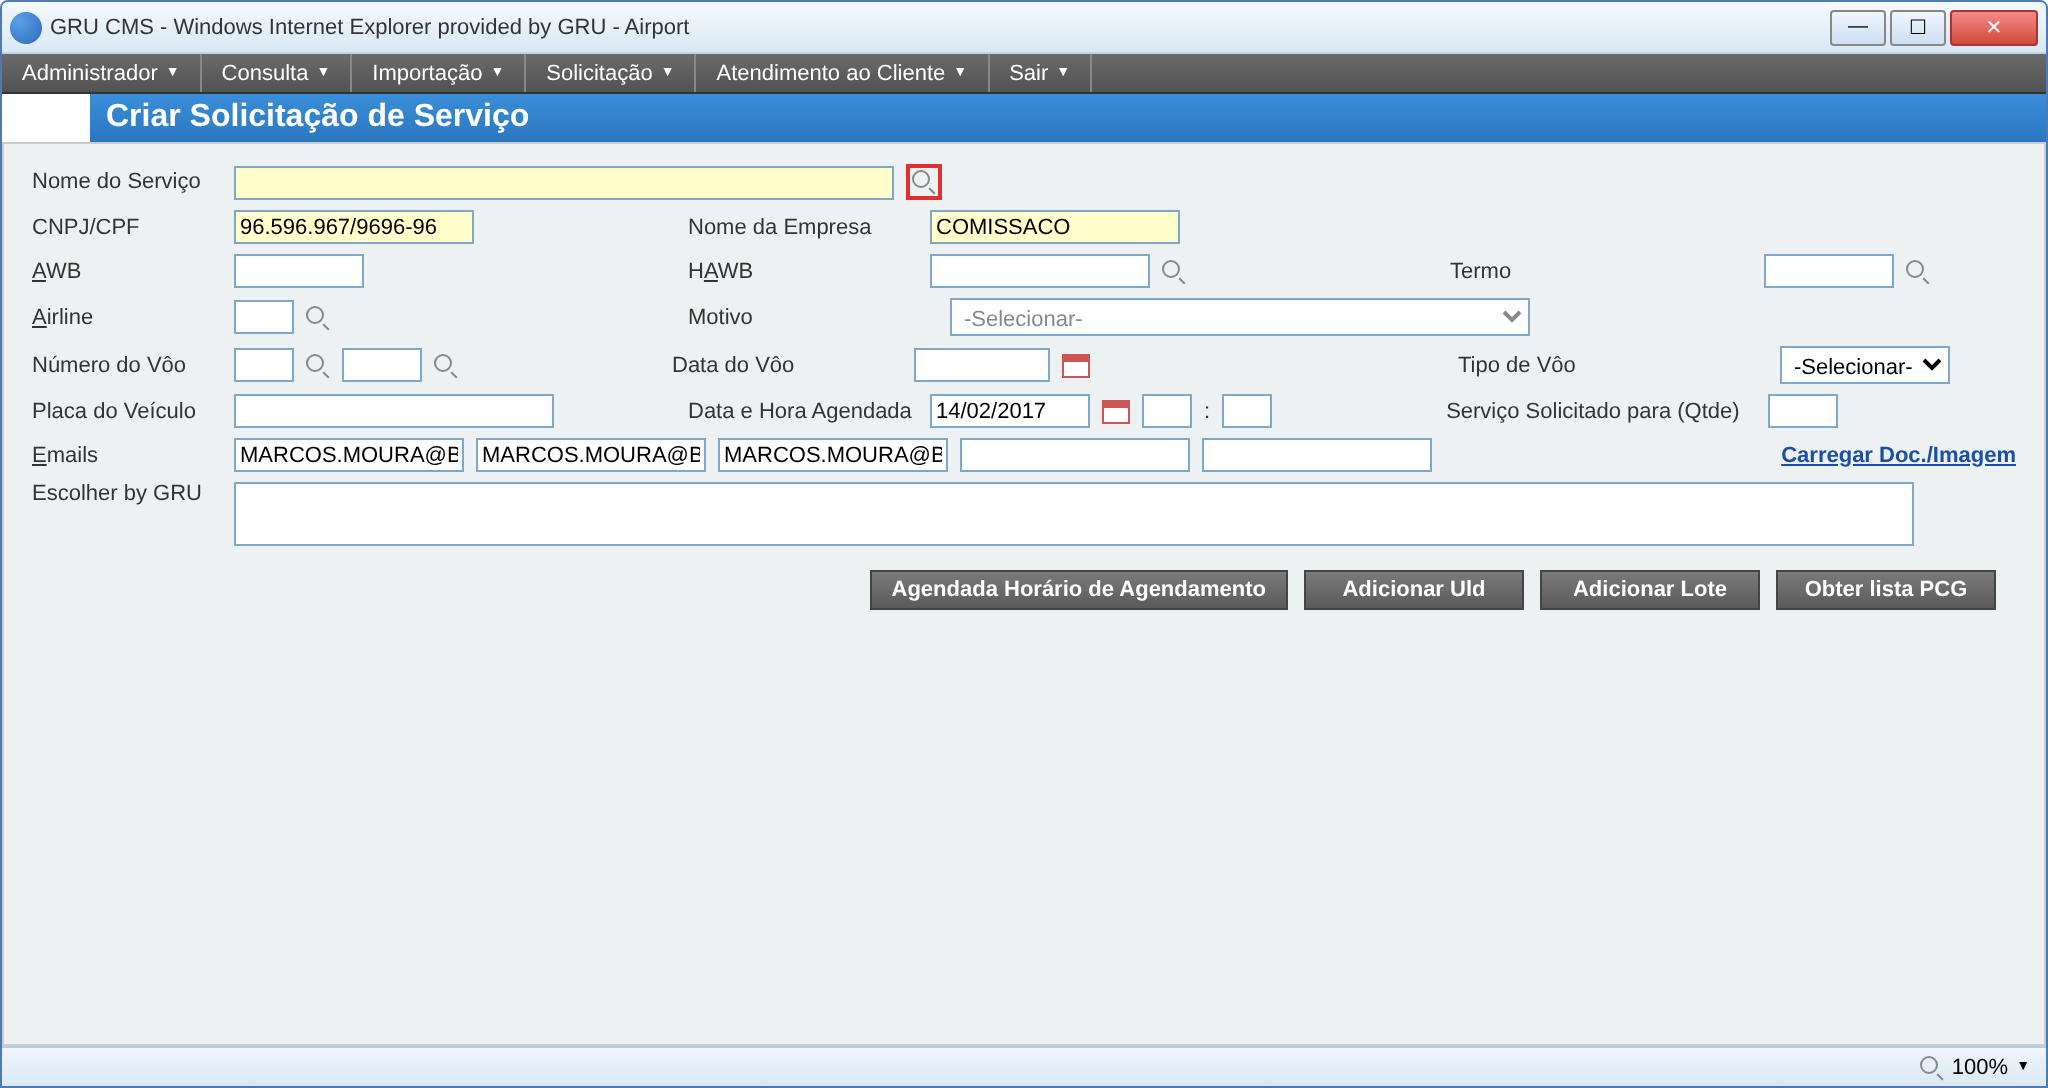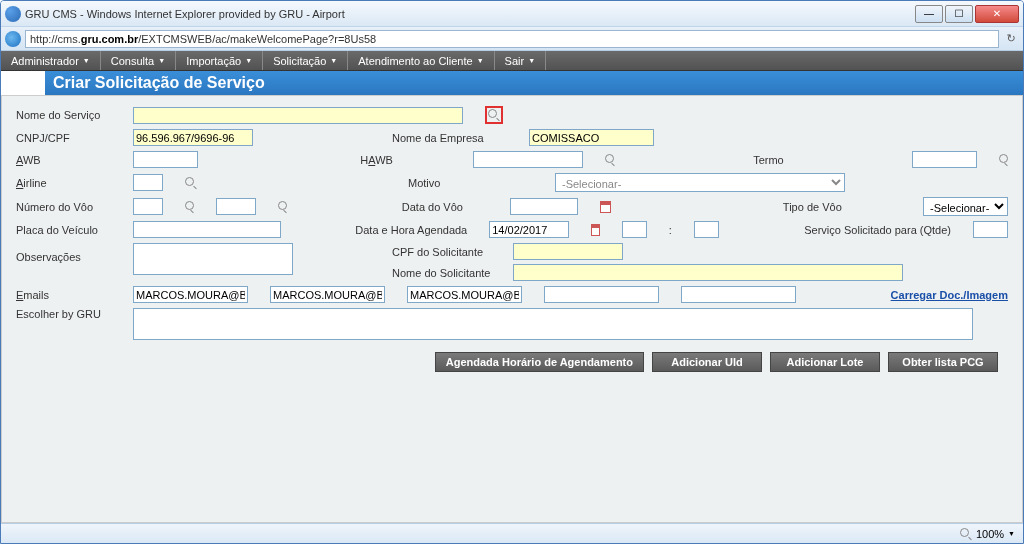--- a/index.html
+++ b/index.html
@@ -38,21 +38,21 @@
   select { height:19px;margin-left:10px;}
   textarea { resize:none;}
   .yellow { background:#ffffcc !important;}
   .search-icon { display:inline-block; width:12px; height:12px; position:relative; cursor:pointer;}
   .search-icon::before { content:''; position:absolute; width:7px; height:7px; border:1px solid #888; border-radius:50%; top:0; left:0;}
   .search-icon::after { content:''; position:absolute; width:4px; height:1px; background:#888; transform:rotate(45deg); bottom:1px; right:0;}
   .cal-icon { display:inline-block; width:14px; height:12px; background:#fff; border:1px solid #c55; position:relative; cursor:pointer;}
   .cal-icon::before { content:''; position:absolute; top:0; left:0; right:0; height:3px; background:#c55;}
   .red-box { border: 2px solid #e03030; padding:1px; display:inline-flex;}
   
-  .row { display:flex; align-items:center; gap:22px; margin-bottom:5px;}
+  .row { display:flex; align-items:center; gap:6px; margin-bottom:5px;}
   .row .lbl-col { width:95px; flex-shrink:0;}
   
   .btn { background: linear-gradient(#7a7a7a,#5a5a5a); color:#fff; border:1px solid #444; padding:3px 10px; font-size:11px; font-weight:bold; cursor:pointer; min-width:70px; text-align:center;}
   .btn-row { display:flex; gap:8px; justify-content:center; margin-top:12px;}
   .btn-row.right { justify-content:flex-end; padding-right:10px;}
   
   .bordered { border:1px solid #ccc; background:#eef1f2;}
   
   .statusbar { height:20px; background: linear-gradient(#f0f5fb,#dae8f5); border-top:1px solid #b5cde5; display:flex; align-items:center; justify-content:flex-end; padding:0 8px; gap:4px; font-size:11px;}
   
@@ -66,29 +66,20 @@
   <div class="titlebar">
     <div class="favicon"></div>
     <div class="title-text">GRU CMS - Windows Internet Explorer provided by GRU - Airport</div>
     <div class="winbtns">
       <div class="winbtn min">—</div>
       <div class="winbtn max">☐</div>
       <div class="winbtn close">✕</div>
     </div>
   </div>
 
-  <div class="addrbar">
-    <div class="ie-icon"></div>
-    <div class="url-box">
-      <span>http://cms.</span>
-        <span class="domain">gru.com.br</span>
-        <span>/EXTCMSWEB/ac/makeWelcomePage?r=8Us58</span>
-    </div>
-    <div class="addr-btn">↻</div>
-  </div>
 
   <div class="menubar">
     <div class="menuitem">
         <span>Administrador</span>
         <span class="arrow">▼</span>
       </div>
     <div class="menuitem">
         <span>Consulta</span>
         <span class="arrow">▼</span>
       </div>
@@ -176,35 +167,20 @@
       <input type="text" style="width: 80px;" value="14/02/2017">
       <span class="cal-icon"></span>
       <input type="text" style="width: 25px;" value="">
       <span class="lbl">:</span>
       <input type="text" style="width: 25px;" value="">
       <div style="width:75px"></div>
       <div class="lbl" style="width:155px">Serviço Solicitado para (Qtde)</div>
       <input type="text" style="width: 35px;" value="">
     </div>
 
-    <div class="row" style="align-items:flex-start">
-      <div class="lbl lbl-col" style="padding-top:8px">Observações</div>
-      <textarea style="width: 160px; height: 32px;"></textarea>
-      <div style="width:55px"></div>
-      <div style="display:flex;flex-direction:column;gap:4px">
-        <div style="display:flex;align-items:center;gap:6px">
-          <div class="lbl" style="width:115px">CPF do Solicitante</div>
-          <input type="text" class="yellow" style="width: 110px;" value="">
-        </div>
-        <div style="display:flex;align-items:center;gap:6px">
-          <div class="lbl" style="width:115px">Nome do Solicitante</div>
-          <input type="text" class="yellow" style="width: 390px;" value="">
-        </div>
-      </div>
-    </div>
 
     <div class="row">
       <div class="lbl lbl-col"><u>E</u>mails</div>
       <input type="text" style="width: 115px;" value="MARCOS.MOURA@BR">
       <input type="text" style="width: 115px;" value="MARCOS.MOURA@BR">
       <input type="text" style="width: 115px;" value="MARCOS.MOURA@BR">
       <input type="text" style="width: 115px;" value="">
       <input type="text" style="width: 115px;" value="">
       <div style="flex:1"></div>
       <span class="link">Carregar Doc./Imagem</span>

